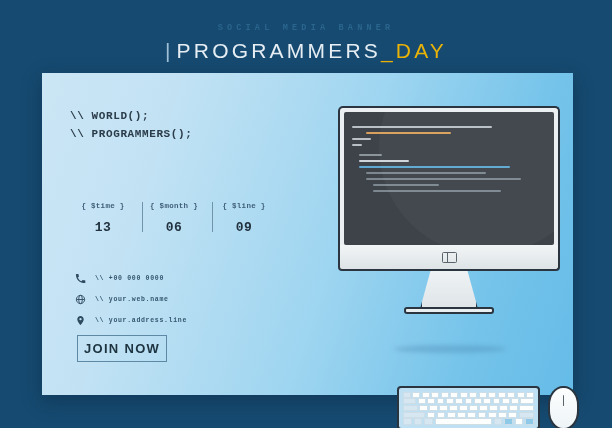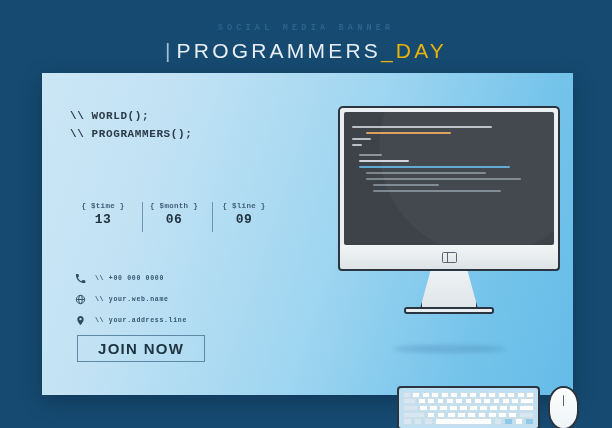--- a/index.html
+++ b/index.html
@@ -53,42 +53,42 @@
     background:#6f94ac;
   }
   .date-label {
     font-family:"Liberation Mono", monospace;
     font-size:7.5px; color:#40607a; letter-spacing:.3px; font-weight:bold;
     line-height:11px; white-space:nowrap;
   }
   .date-value {
     font-family:"Liberation Mono", monospace;
     font-size:13px; font-weight:bold; color:#22323f;
-    letter-spacing:.5px;text-align:center;
+    margin-top:8px; letter-spacing:.5px;text-align:center;
   }
 
   
   .contacts { position:absolute; left:32px; top:197px; }
   .crow { display:flex; align-items:center; height:16px; margin-bottom:5px; }
   .cicon { width:13px; height:13px; display:flex; align-items:center; justify-content:center; color:#2f4b60; }
   .cicon svg { display:block; }
   .ctext {
     font-family:"Liberation Mono", monospace;
     font-size:6.5px; color:#33566e; letter-spacing:.7px;
     margin-left:8px; font-weight:bold; white-space:nowrap;
   }
 
   
   .join-btn {
     position:absolute; left:35px; top:262px;
-    padding:7px 20px;
+    padding:7px 6px;
     border:1.4px solid #5d89a5;
     background:transparent;
     font-family:"Liberation Sans", sans-serif;
-    font-size:15px; font-weight:bold; letter-spacing:1.3px;
+    font-size:13px; font-weight:bold; letter-spacing:1.3px;
     color:#1d3340; cursor:pointer; line-height:11px;
   }
 
   
   .monitor { position:absolute; left:296px; top:33px; width:222px; }
   .screen-frame {
     width:222px; height:139px;
     background:#ebeff1;
     border:2.5px solid #2a3540;
     border-radius:5px 5px 0 0;

